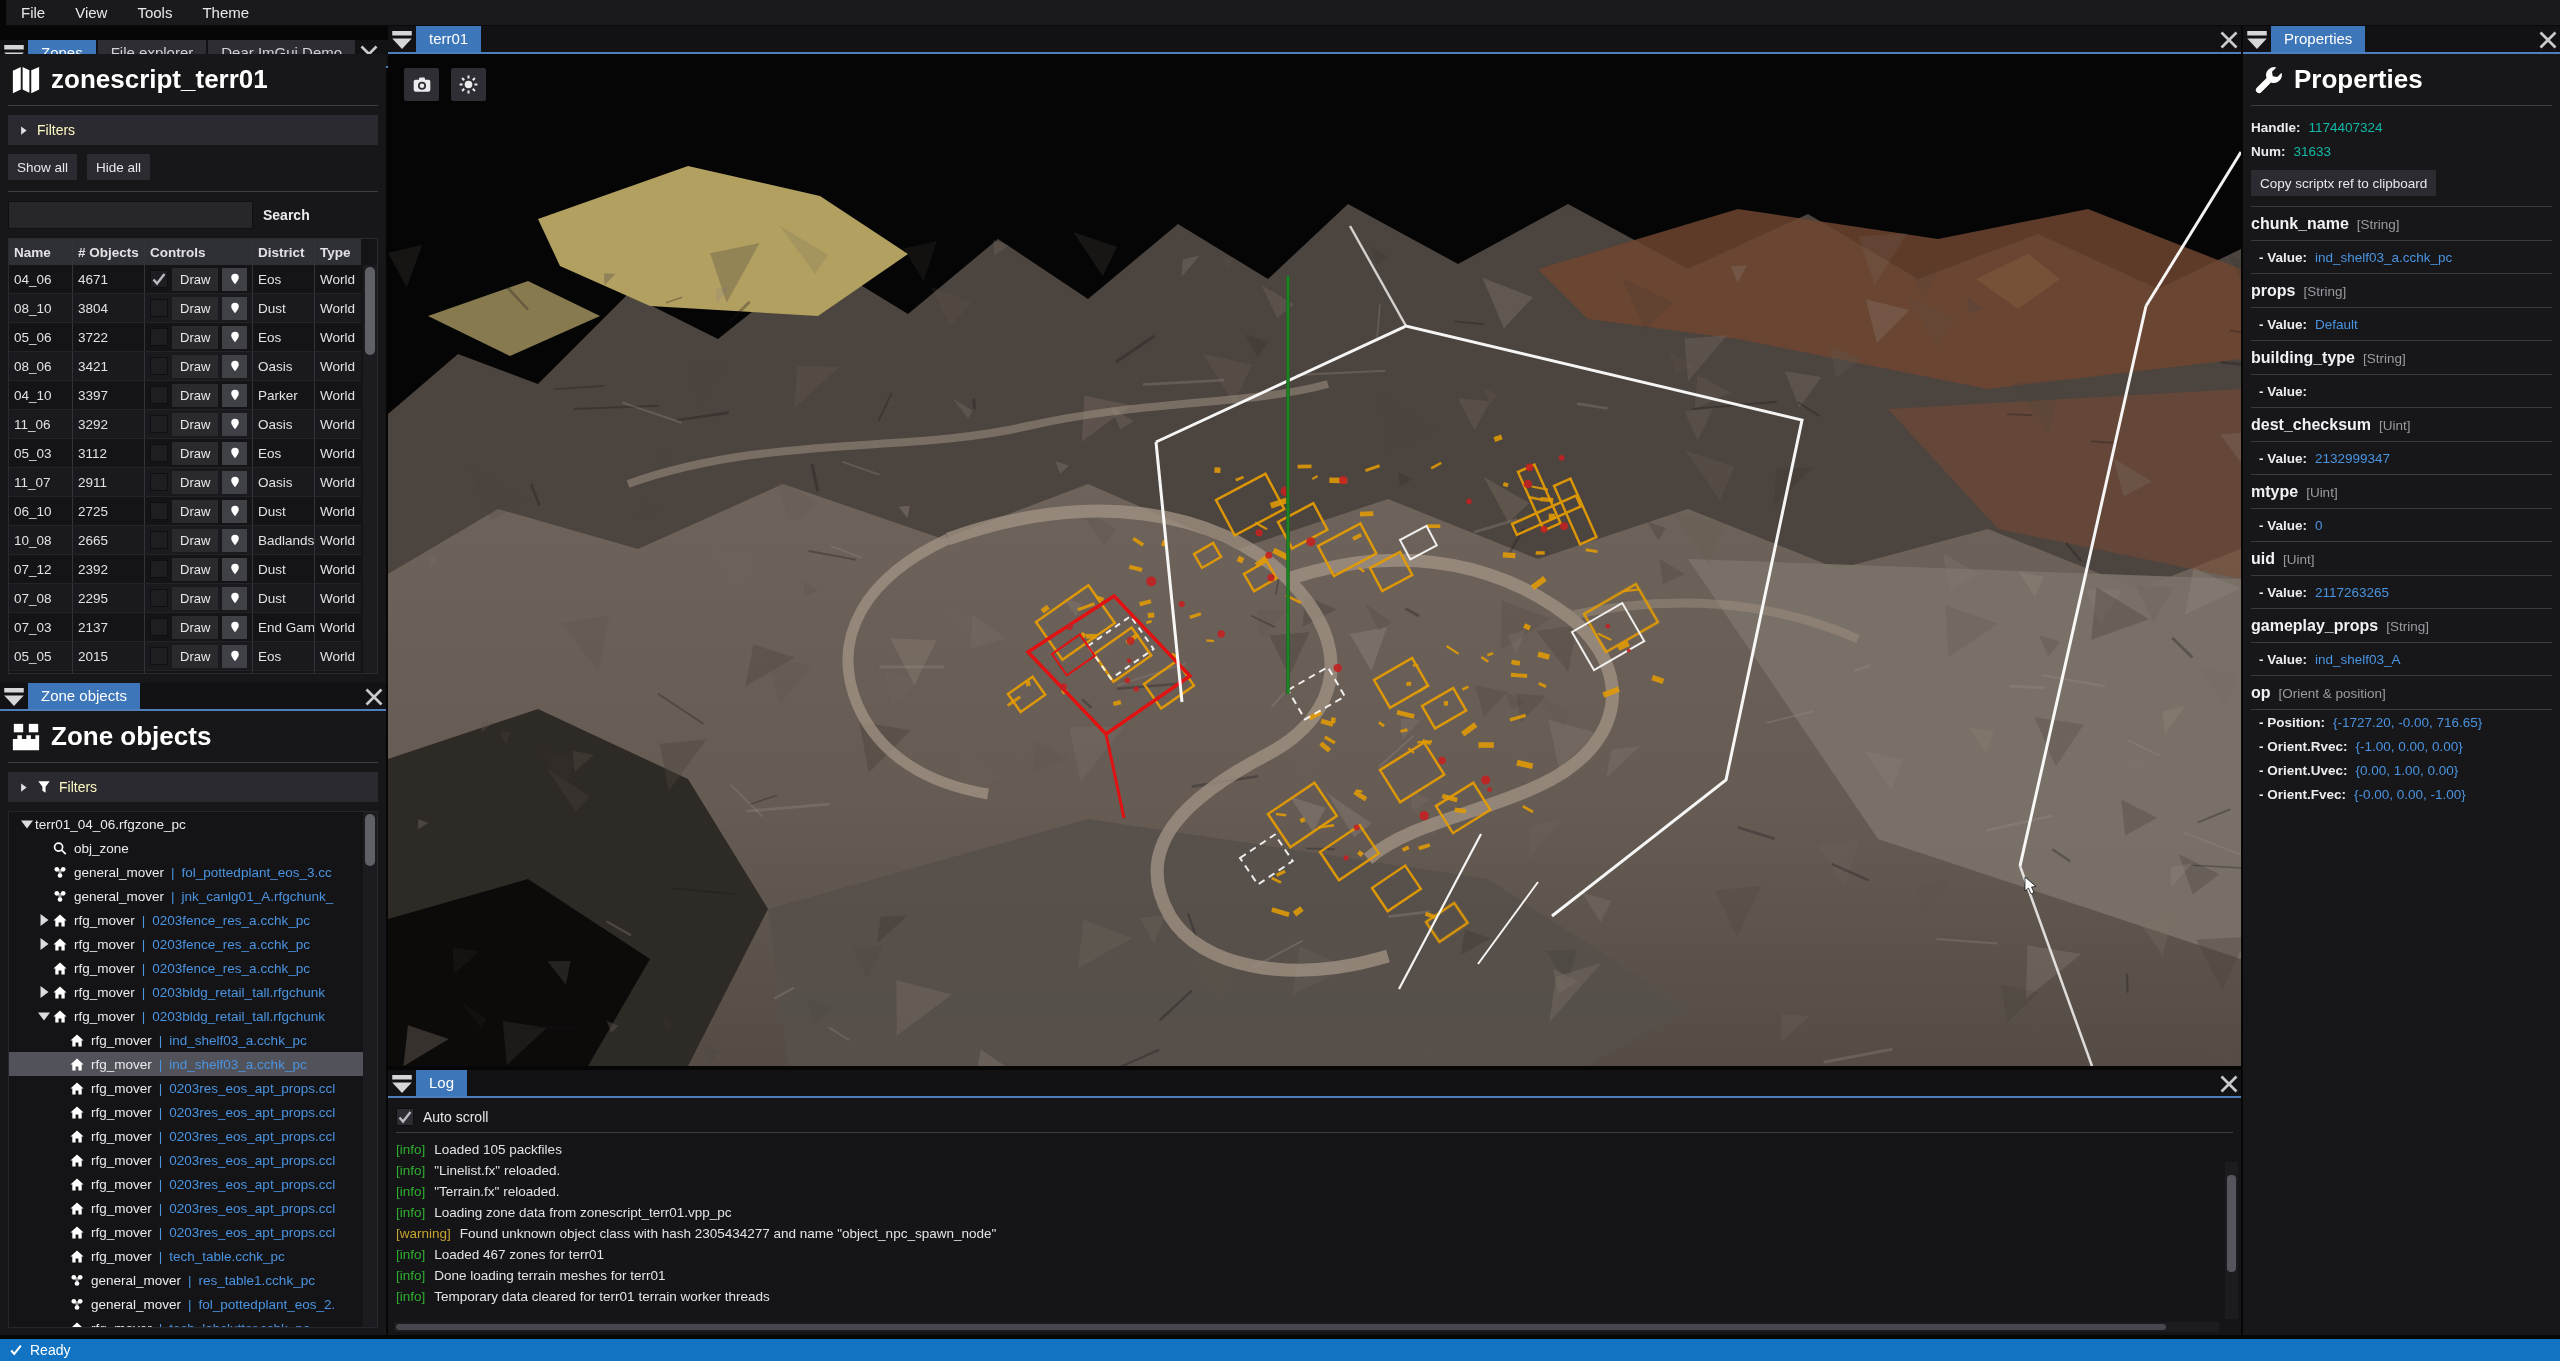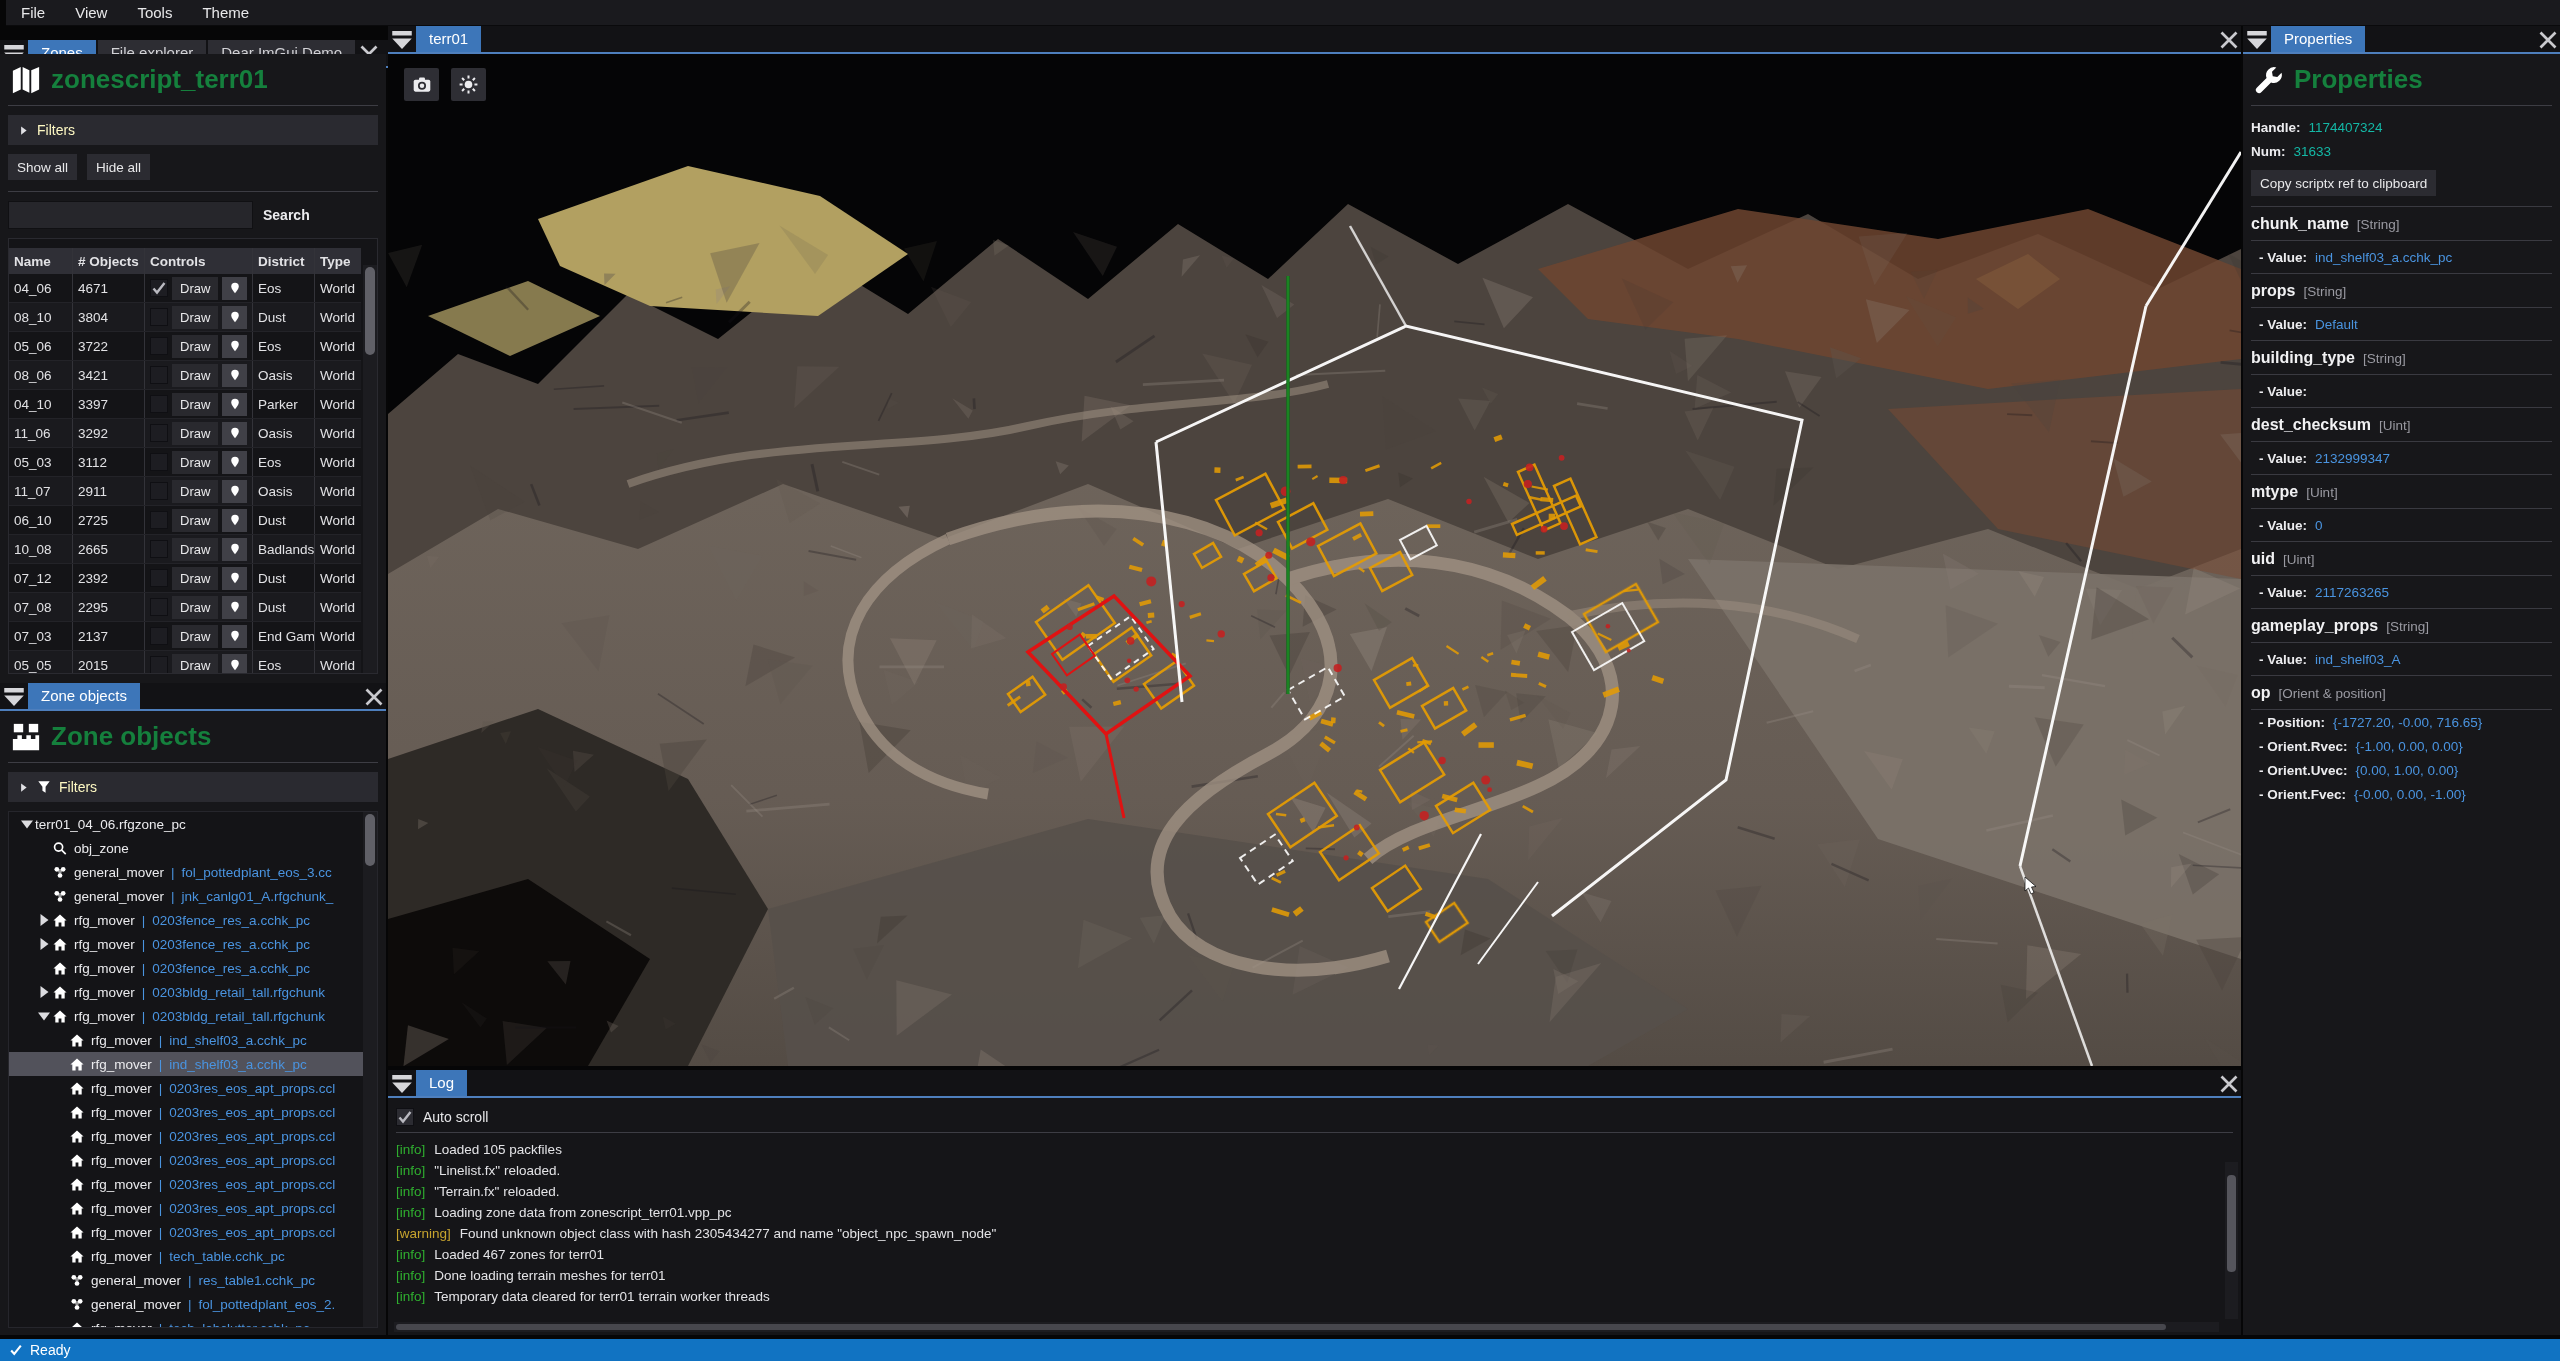--- a/index.html
+++ b/index.html
@@ -20,40 +20,40 @@
   .tab { height:26px; line-height:26px; padding:0 13px; font-size:15px; background:#2d2d33;
          color:#d2d2d6; margin-right:2px; white-space:nowrap; }
   .tab.active { background:var(--accent,#3d76b9); color:#ffffff; }
   .tabclose { width:24px; height:24px; display:flex; align-items:center; justify-content:center; color:#c9c9ce; }
   .tabclose svg { width:13px; height:13px; }
   .tab-spacer { flex:1; }
 
   
   .panel { position:absolute; background:#17171a; padding:8px; overflow:hidden; }
   .ptitle { display:flex; align-items:center; gap:9px; margin:2px 0 10px 2px; font-size:26px;
-            font-weight:bold; color:#15803d; }
+            font-weight:bold; color:#ffffff; }
   .ptitle svg { width:32px; height:30px; color:#fff; }
   .sep { height:1px; background:#3d3d44; margin:4px 0 9px; }
   .collapsible { height:30px; background:#2a2a30; display:flex; align-items:center; gap:8px;
                  padding:0 10px; margin-bottom:9px; font-size:14px; color:#fef9c3; }
   .collapsible .arr svg { width:11px; height:11px; color:#e0e0e4; }
   .collapsible .funnel svg { width:14px; height:14px; color:#fff; }
   button.uibtn { background:#2b2b31; border:none; color:#e8e8ea; font-size:13.5px; height:26px;
                  padding:0 9px; font-family:inherit; }
   .btnrow { display:flex; gap:10px; margin:2px 0 11px; }
 
   
   .searchrow { display:flex; align-items:center; gap:10px; margin-bottom:9px; }
   .searchrow input { width:245px; height:28px; background:#26262b; border:1px solid #101013;
                      color:#e8e8ea; font-size:14px; padding:0 6px; font-family:inherit; }
   .searchlbl { font-size:14px; font-weight:bold; color:#ececef; }
   #ztable { position:relative; height:436px; overflow:hidden; background:#141417;
             border:1px solid #2a2a30; }
   .trow, .thead-row { display:flex; width:352px; }
-  .thead-row { background:#2f2f36; font-weight:bold; height:26px;margin-top:9px; }
+  .thead-row { background:#2f2f36; font-weight:bold; height:26px; }
   .trow { height:29px; border-bottom:1px solid #232328; }
   .trow.alt { background:#1a1a1e; }
   .td { border-right:1px solid #333339; padding:0 5px; display:flex; align-items:center;
         font-size:13.5px; overflow:hidden; white-space:nowrap; color:#e2e2e5; }
   .c-name{width:64px;} .c-obj{width:72px;} .c-ctl{width:108px;gap:4px;} .c-dis{width:62px;} .c-typ{width:46px;border-right:none;}
   .cb { width:18px; height:18px; background:#1d1d22; border:1px solid #0f0f13; display:flex;
         align-items:center; justify-content:center; flex:none; }
   .cb svg { width:13px; height:13px; color:#b9b9c0; }
   .drawbtn { background:#29292e; height:23px; padding:0 8px; font-size:13px; color:#e8e8ea;
              display:flex; align-items:center; flex:none; }

